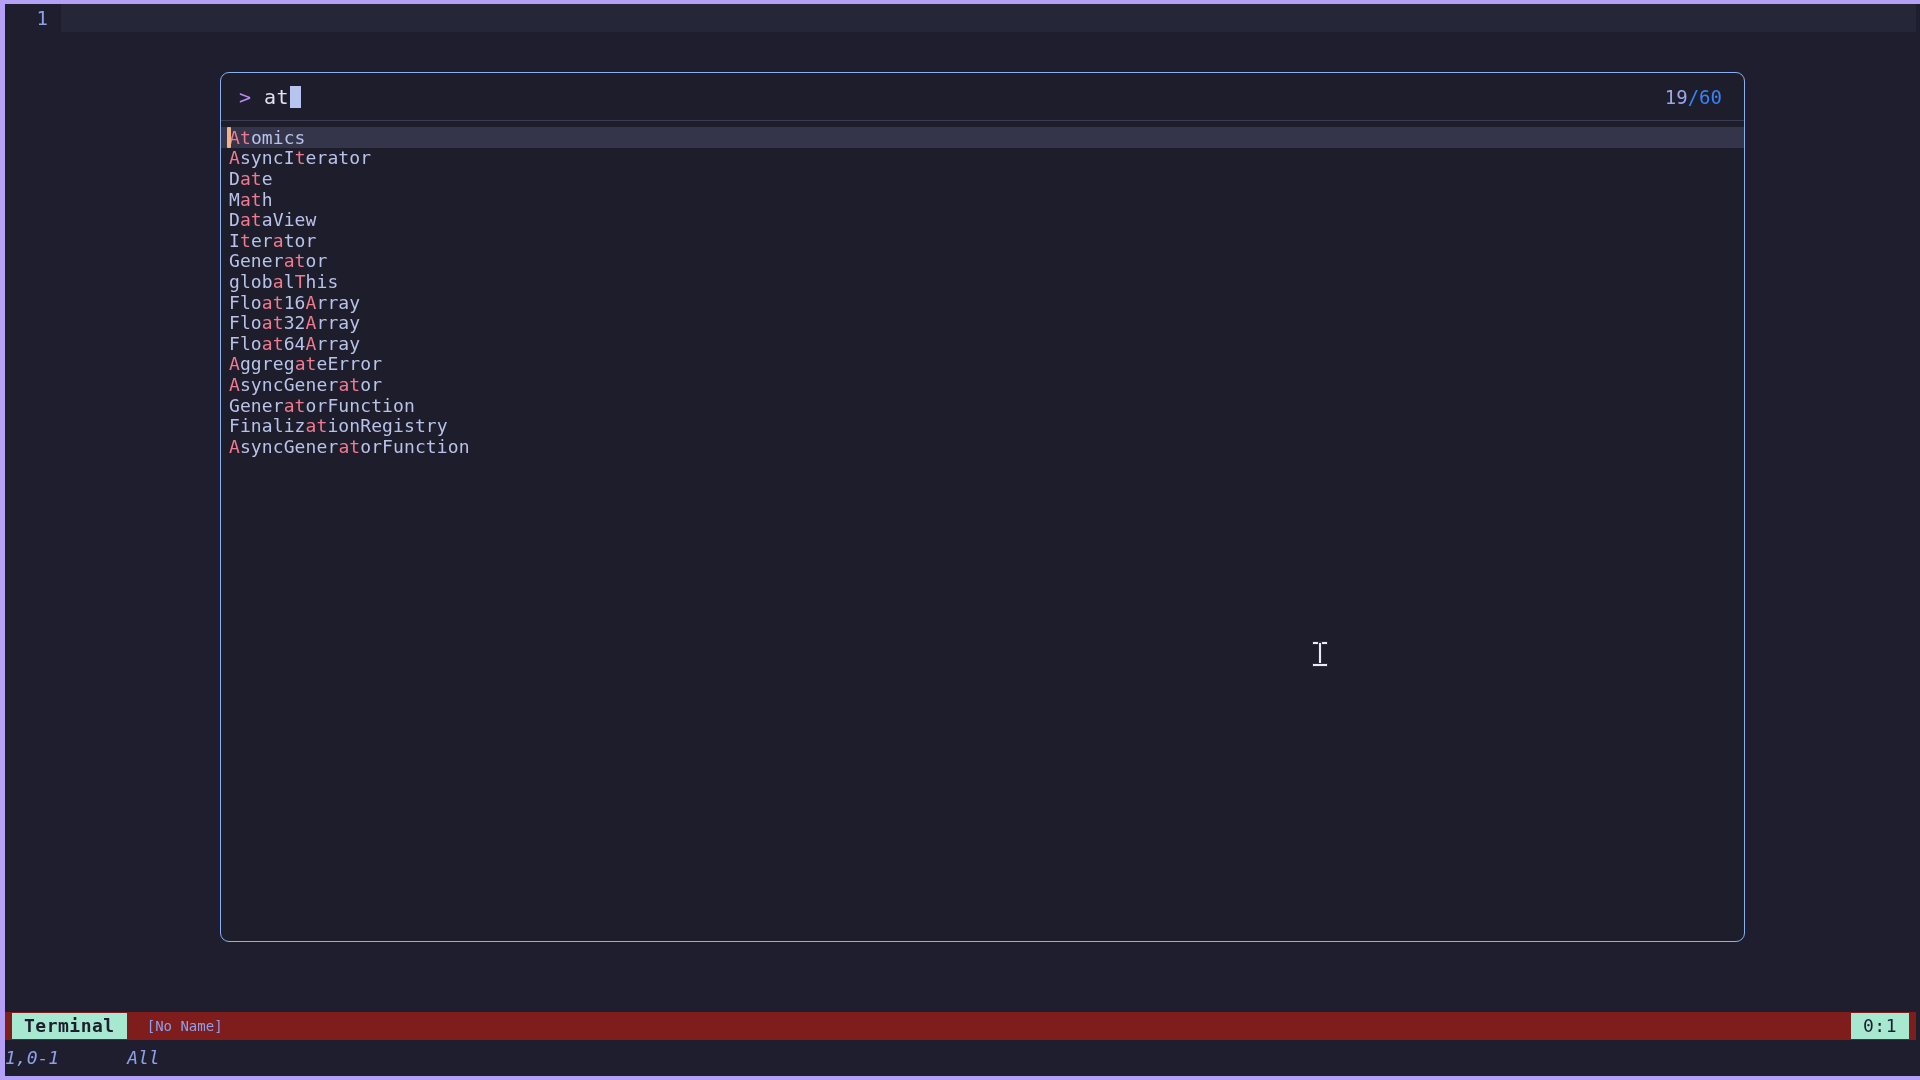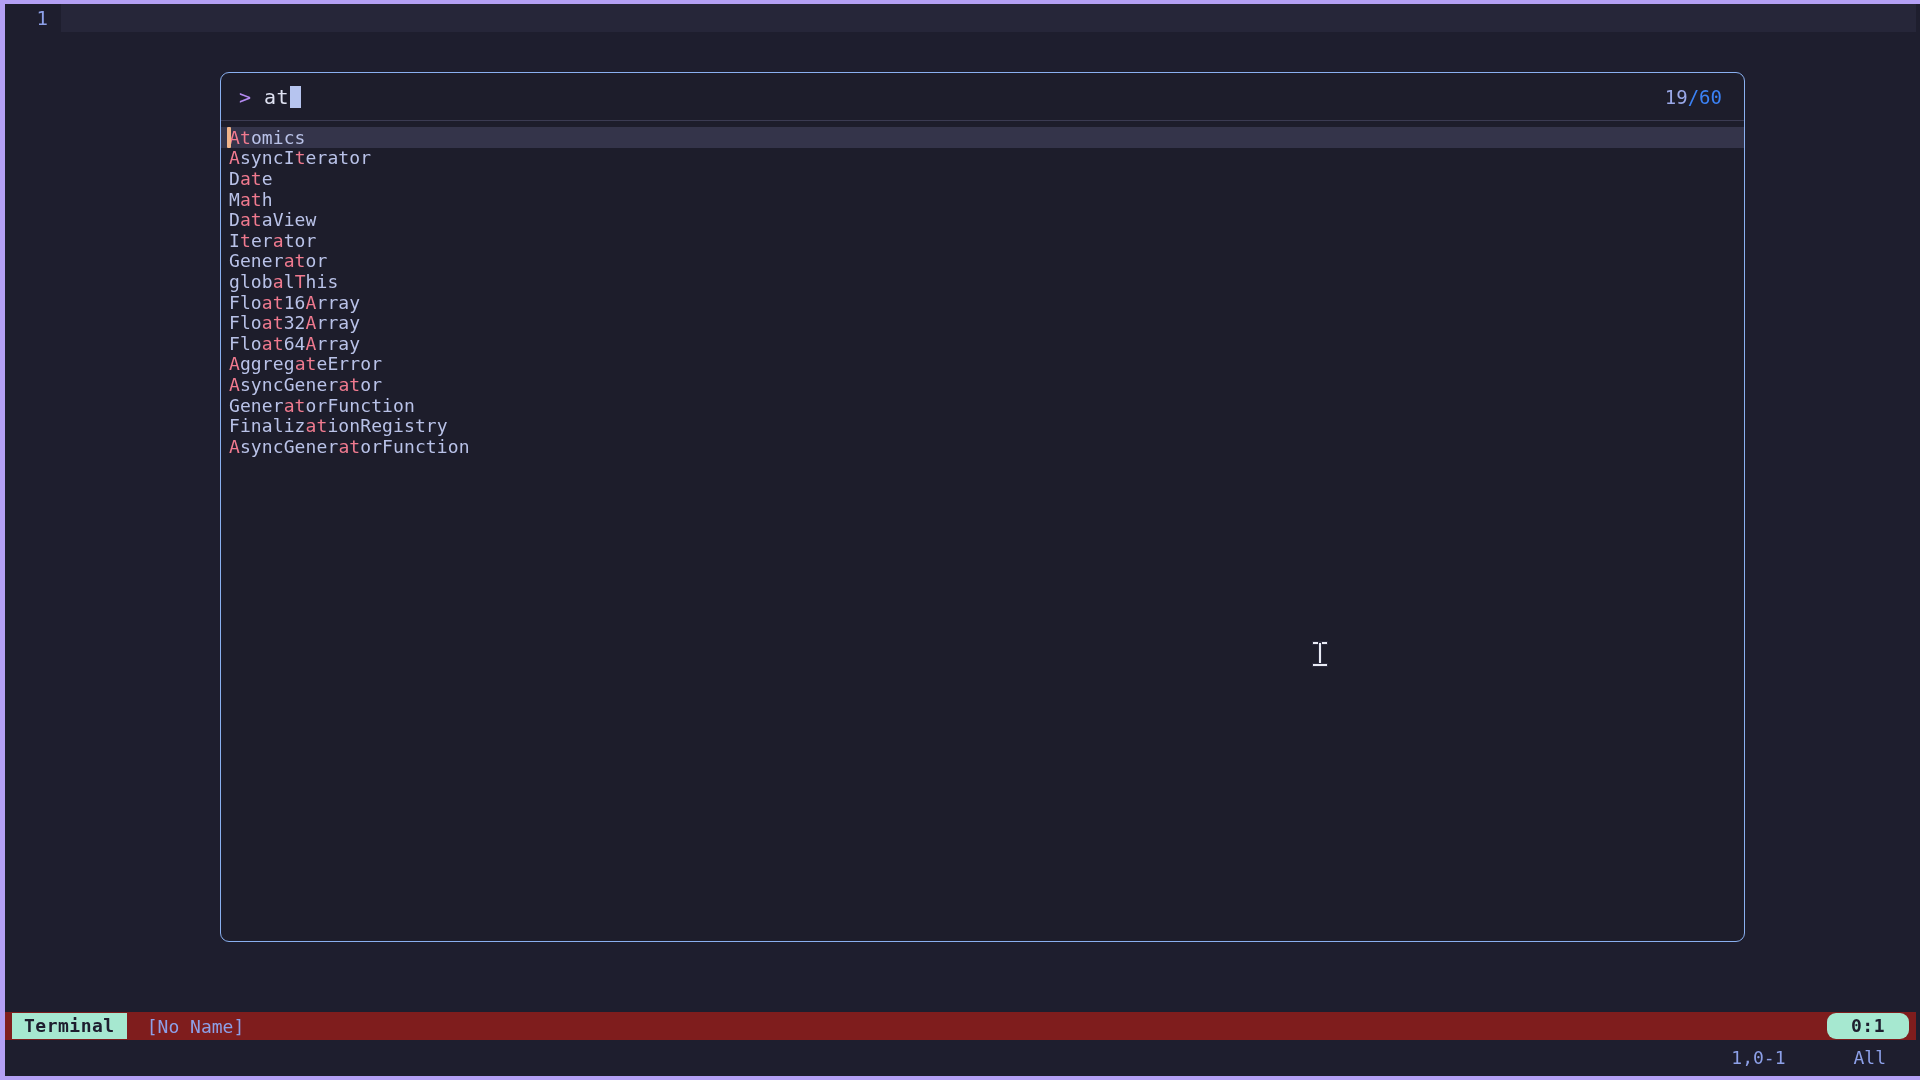--- a/index.html
+++ b/index.html
@@ -116,37 +116,35 @@
     display:flex; align-items:center;
   }
   .mode-badge {
     background:#a6e8d0; color:#1e1e2e;
     font-size:18px; font-weight:bold;
     padding:2px 12px 3px;
     margin-left:7px;
     letter-spacing:0.5px;
   }
   .file-name {
-    color:#8da0e8; font-size:18px;
+    color:#8da0e8; font-size:14px;
     margin-left:20px;
   }
   .pos-badge {
     background:#a6e8d0; color:#1e1e2e;
-    font-size:18px; font-weight:bold;
-    padding:2px 24px 3px;
+    font-size:18px; font-weight:normal;
+    padding:2px 12px 3px;
     margin-left:auto; margin-right:7px;
     letter-spacing:0.5px;
-    border-radius:9px;
   }
   .cmdline {
     position:absolute; left:0; bottom:6px;
     width:1911px; height:26px;
     display:flex; align-items:center;
-    justify-content:flex-end;
-    color:#8da0e8; font-size:18px;
+    color:#8da0e8; font-size:18px;font-style:italic;
   }
   .cmdline .ruler { margin-right:68px; }
   .cmdline .scrollpos { margin-right:30px; }
 </style>
 </head>
 <body>
 
 <div id="root">
 
   <div class="gutter-row">

